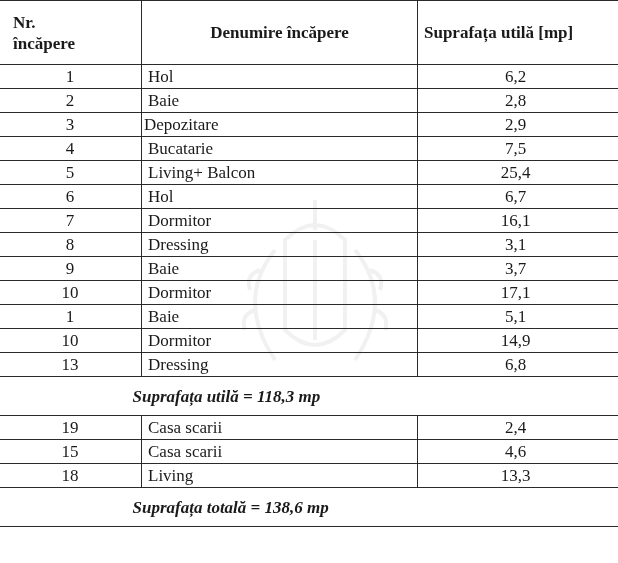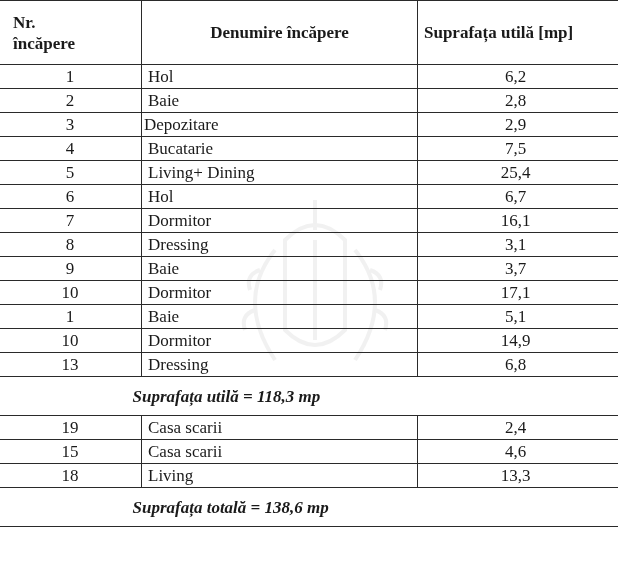--- a/index.html
+++ b/index.html
@@ -65,21 +65,21 @@
         <td class="name" style="padding-left:2px">Depozitare</td>
         <td class="area">2,9</td>
       </tr>
     <tr>
         <td class="nr">4</td>
         <td class="name">Bucatarie</td>
         <td class="area">7,5</td>
       </tr>
     <tr>
         <td class="nr">5</td>
-        <td class="name">Living+ Dining</td>
+        <td class="name">Living+ Balcon</td>
         <td class="area">25,4</td>
       </tr>
     <tr>
         <td class="nr">6</td>
         <td class="name">Hol</td>
         <td class="area">6,7</td>
       </tr>
     <tr>
         <td class="nr">7</td>
         <td class="name">Dormitor</td>

